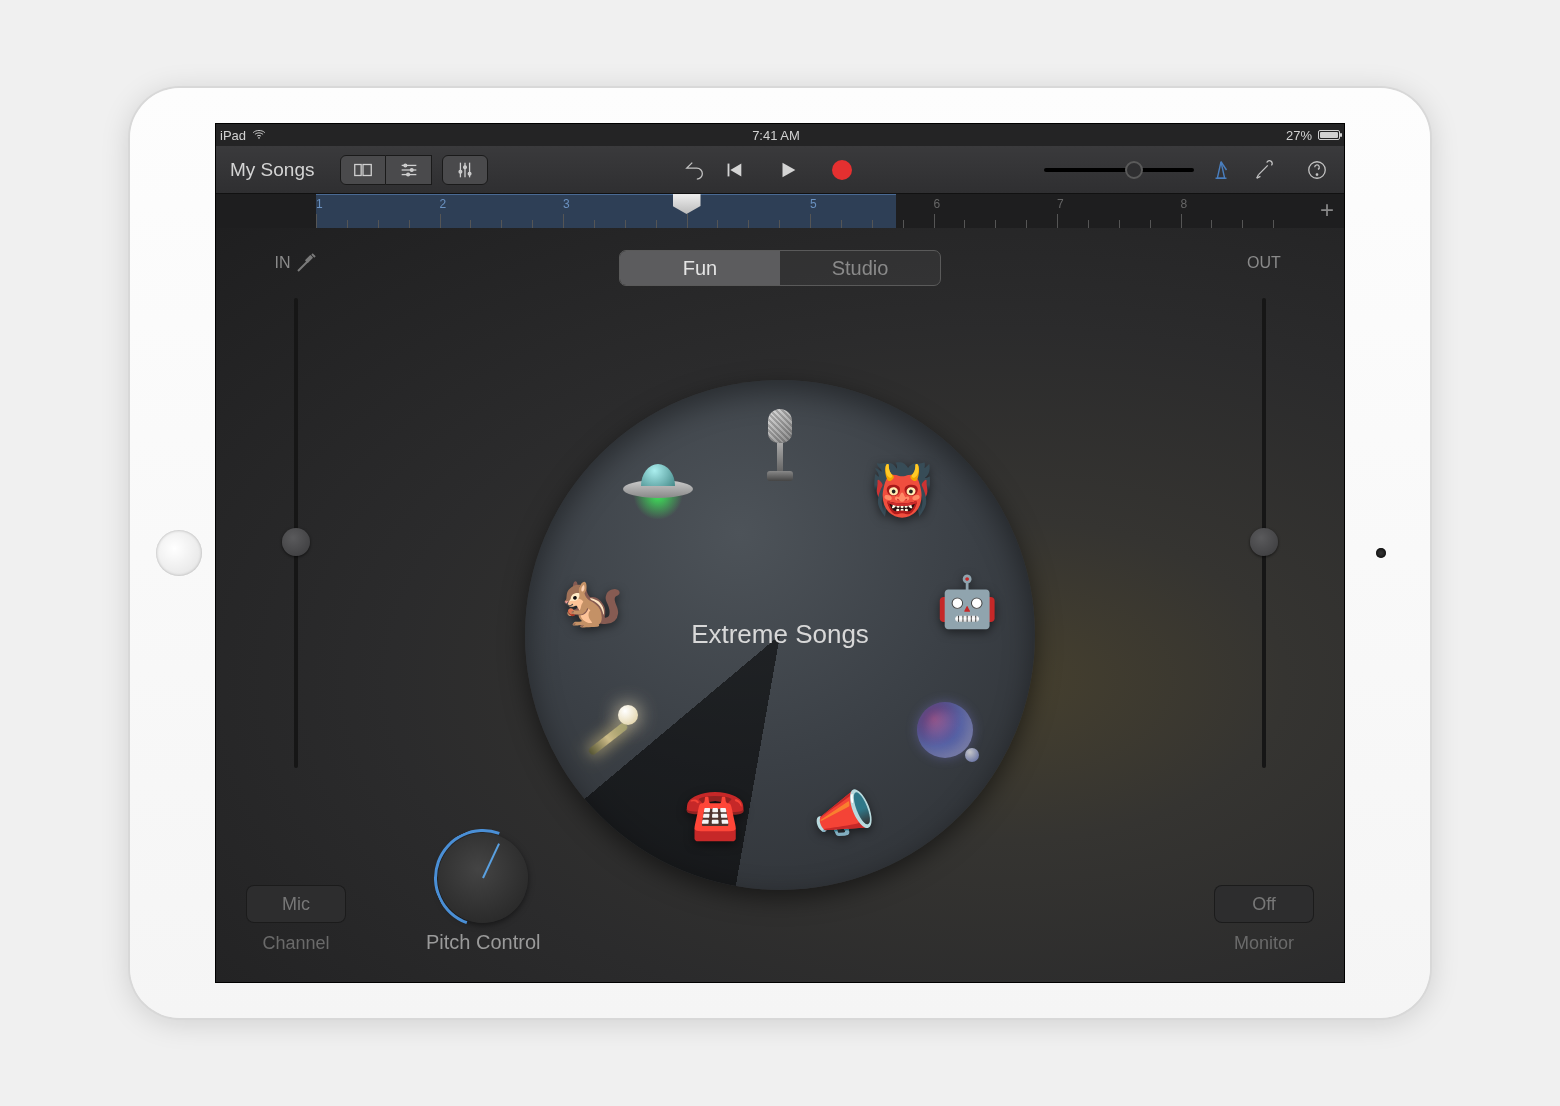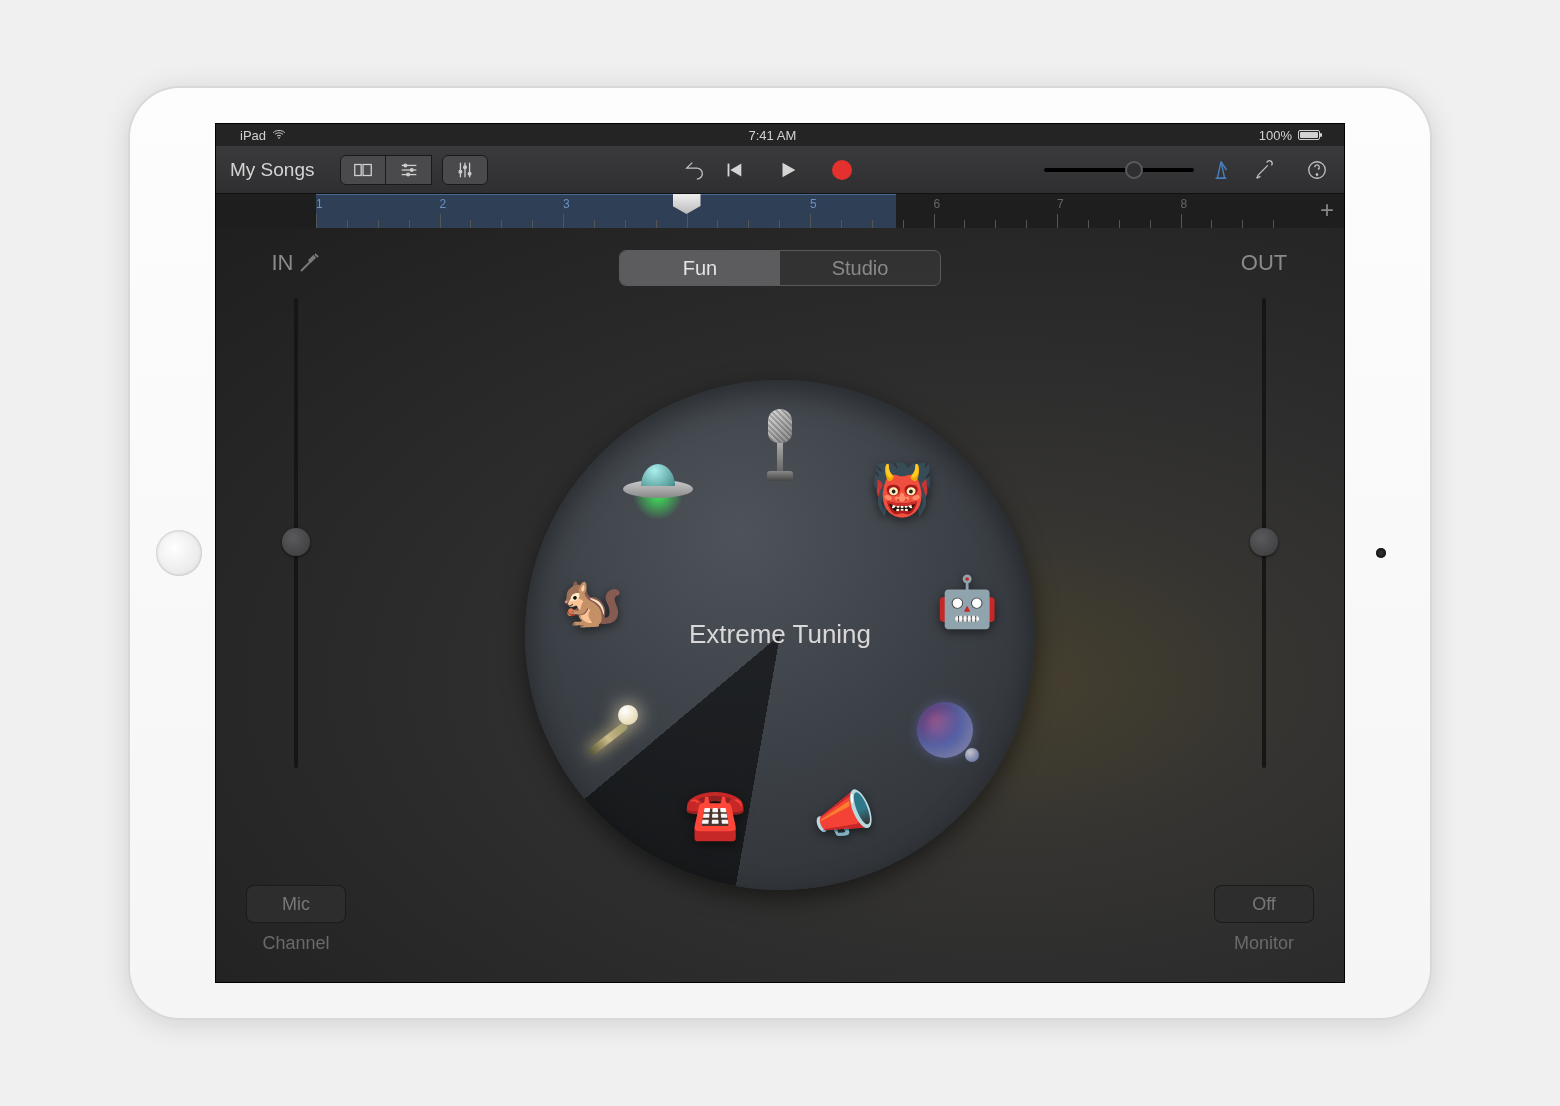--- a/index.html
+++ b/index.html
@@ -53,21 +53,21 @@
     position: relative;
     overflow: hidden;
   }
 
   
   .status-bar {
     display: flex;
     justify-content: space-between;
     align-items: center;
     height: 22px;
-    padding: 0 24px;
+    padding: 0 4px;
     color: #d2d2d2;
     font-size: 13px;
     background: #242425;
   }
   .status-left, .status-right { display: flex; align-items: center; gap: 6px; }
   .status-center { font-weight: 500; }
   .wifi-icon { width: 14px; height: 14px; }
   .battery { display: flex; align-items: center; gap: 3px; }
   .battery-body { width: 22px; height: 10px; border: 1px solid #d2d2d2; border-radius: 2px; position: relative; }
   .battery-body::after { content:''; position:absolute; right:-3px; top:2px; width:2px; height:4px; background:#d2d2d2; border-radius:1px;}
@@ -157,21 +157,21 @@
   .slider-col {
     position: absolute;
     top: 20px;
     width: 100px;
     display: flex;
     flex-direction: column;
     align-items: center;
   }
   .slider-col.left { left: 30px; }
   .slider-col.right { right: 30px; }
-  .slider-label-row { display: flex; align-items: center; gap: 3px; color: #8a8a8a; font-size: 22px; margin-bottom: 10px; height:30px;}
+  .slider-label-row { display: flex; align-items: center; gap: 3px; color: #8a8a8a; font-size: 16px; margin-bottom: 10px; height:30px;}
   .jack-icon { width: 24px; height:24px;}
   .vslider {
     width: 4px;
     height: 470px;
     background: #161616;
     border-radius: 2px;
     position: relative;
     margin-top: 10px;
   }
   .vthumb {
@@ -352,21 +352,21 @@
         <span>iPad</span>
         <svg class="wifi-icon" viewBox="0 0 24 24">
           <path d="M2 8 C7 3 17 3 22 8" stroke="#d2d2d2" stroke-width="1.6" fill="none"></path>
           <path d="M5 11 C9 7.5 15 7.5 19 11" stroke="#d2d2d2" stroke-width="1.6" fill="none"></path>
           <path d="M8.5 14 C10.5 12.3 13.5 12.3 15.5 14" stroke="#d2d2d2" stroke-width="1.6" fill="none"></path>
           <circle cx="12" cy="17" r="1.4" fill="#d2d2d2"></circle>
         </svg>
       </div>
       <div class="status-center">7:41 AM</div>
       <div class="status-right">
-        <span>100%</span>
+        <span>27%</span>
         <div class="battery">
           <div class="battery-body">
               <div class="battery-fill"></div>
             </div>
         </div>
       </div>
     </div>
 
     <div class="toolbar">
       <div class="my-songs">My Songs</div>
@@ -526,21 +526,21 @@
         </div>
       </div>
 
       <div class="mode-seg">
         <div class="seg active" id="seg-0">Fun</div>
         <div class="seg" id="seg-1">Studio</div>
       </div>
 
       <div class="wheel" id="wheel">
         <div class="wheel-slice"></div>
-        <div class="wheel-center">Extreme Tuning</div>
+        <div class="wheel-center">Extreme Songs</div>
       <div class="wheel-item" style="left: 255px; top: 65px;">
             <div class="mic">
               <div class="head"></div>
               <div class="grille"></div>
               <div class="stem"></div>
               <div class="base"></div>
             </div>
           </div>
           <div class="wheel-item" style="left: 377.13px; top: 109.452px;">
             <span class="wi-emoji">👹</span>
@@ -568,20 +568,26 @@
           </div>
           <div class="wheel-item" style="left: 132.87px; top: 109.452px;">
             <div class="ufo">
               <div class="beam"></div>
               <div class="body"></div>
               <div class="dome"></div>
             </div>
           </div>
         </div>
 
+      <div class="knob-group left">
+        <div class="knob active">
+            <div class="knob-pointer"></div>
+          </div>
+        <div class="knob-label">Pitch Control</div>
+      </div>
 
       <div class="corner-pill left">
         <div class="pill">Mic</div>
         <div class="pill-sub">Channel</div>
       </div>
       <div class="corner-pill right">
         <div class="pill">Off</div>
         <div class="pill-sub">Monitor</div>
       </div>
 

